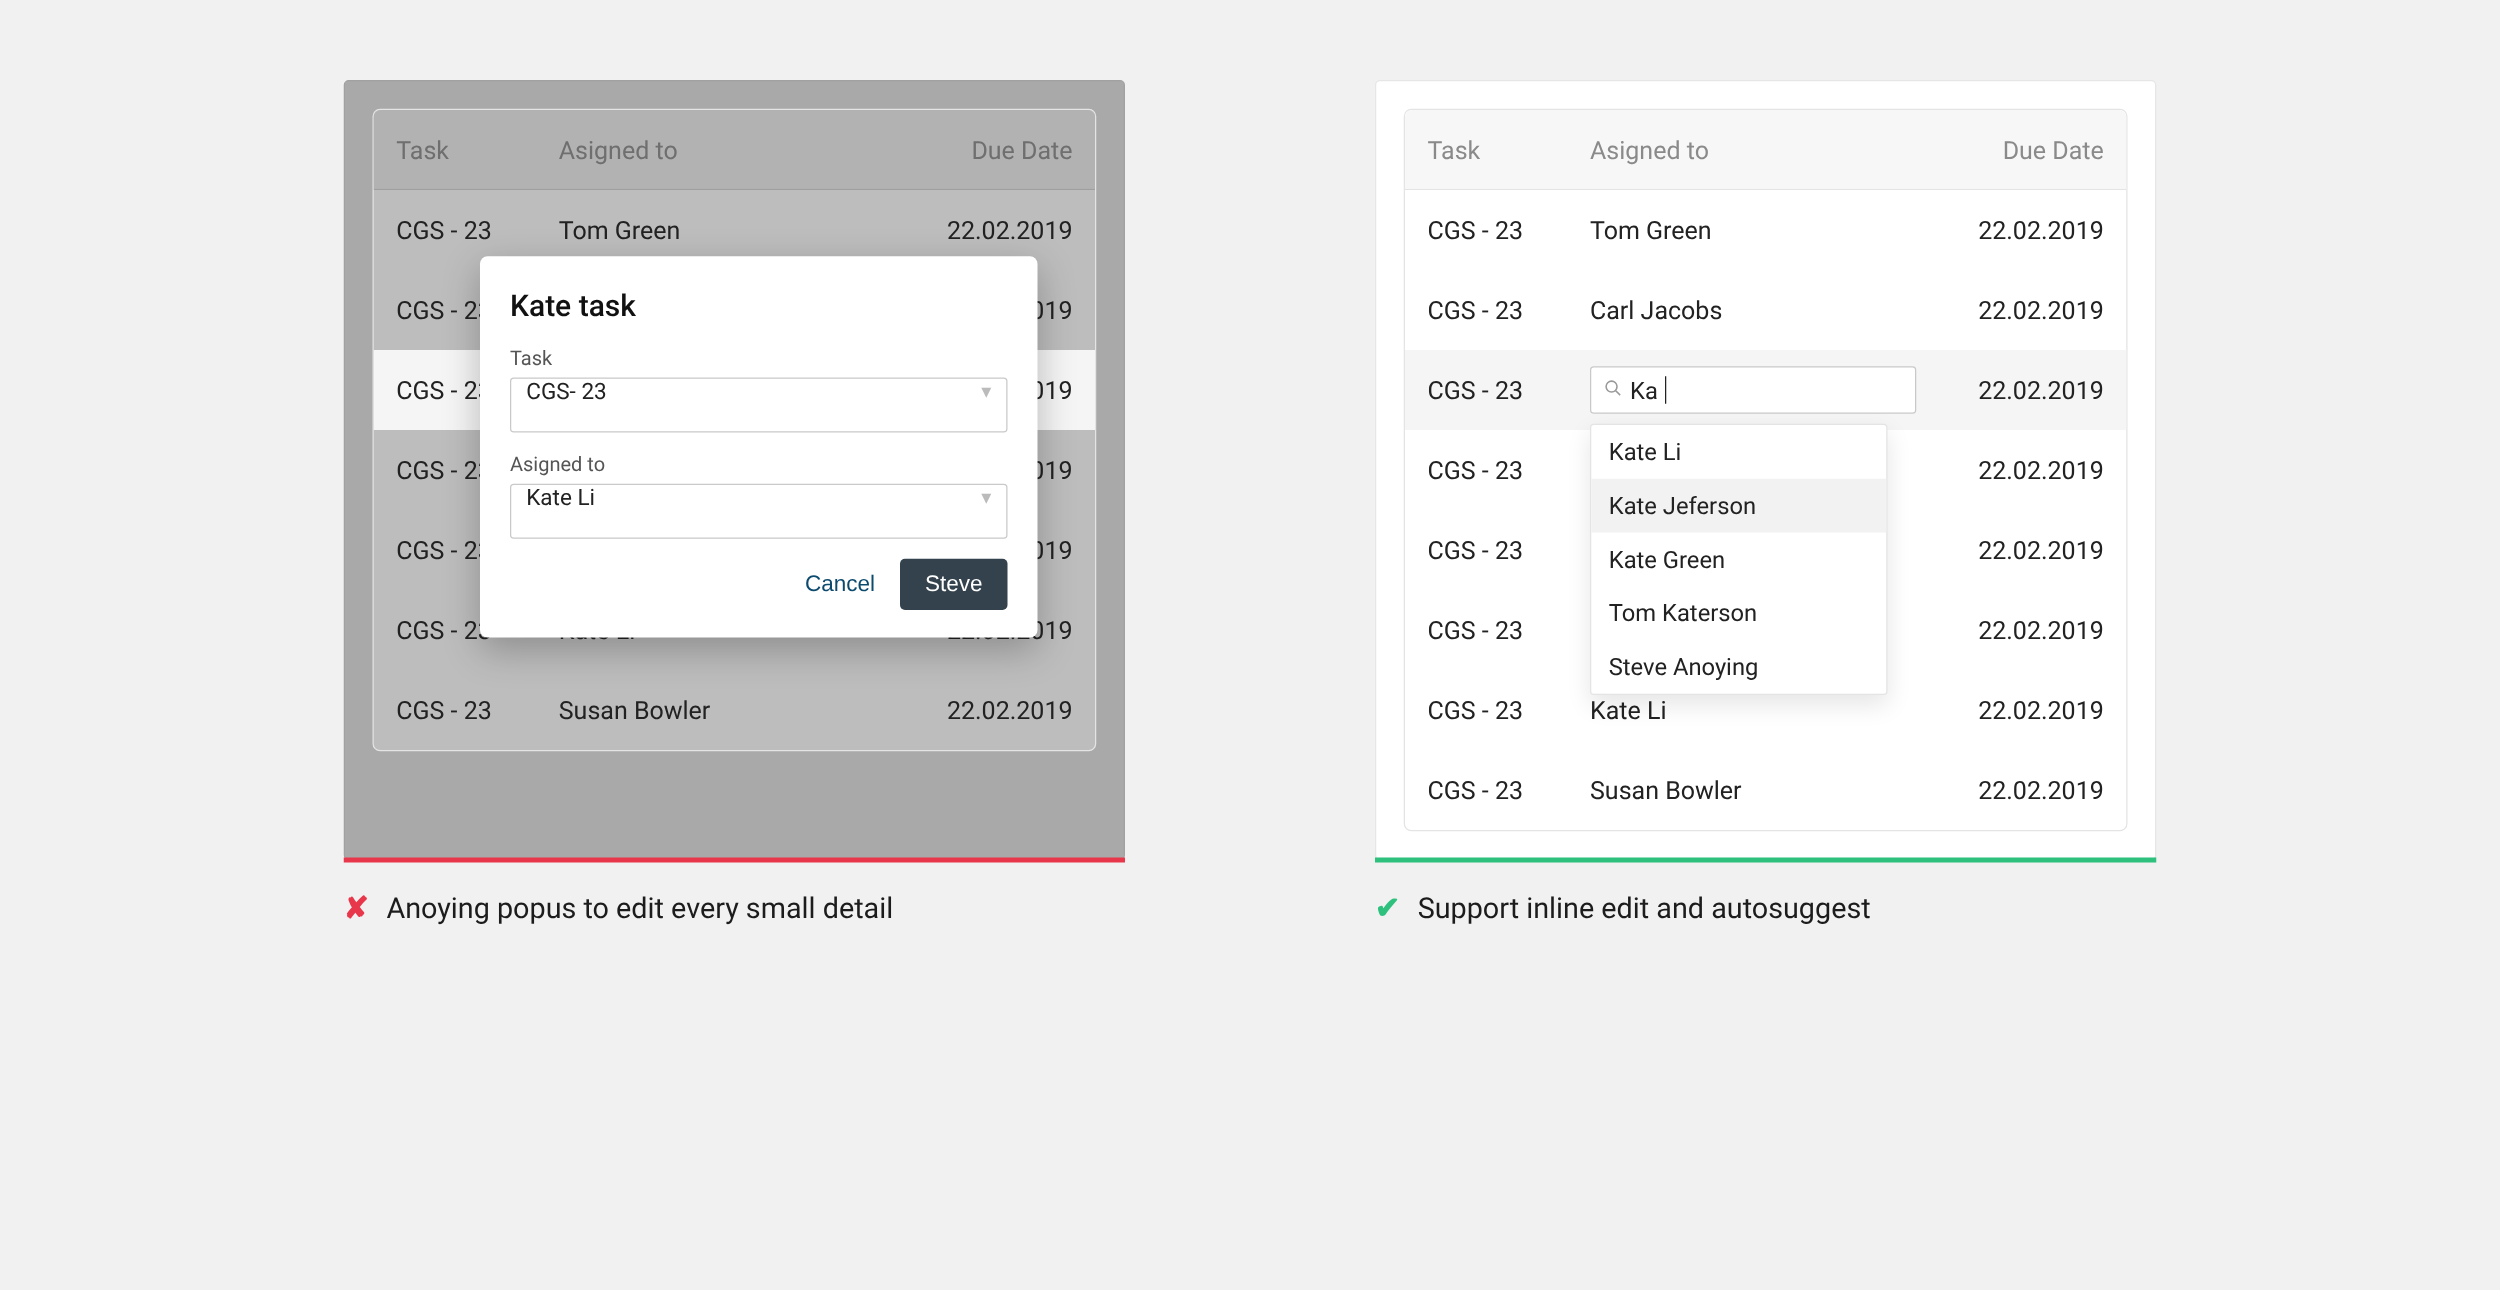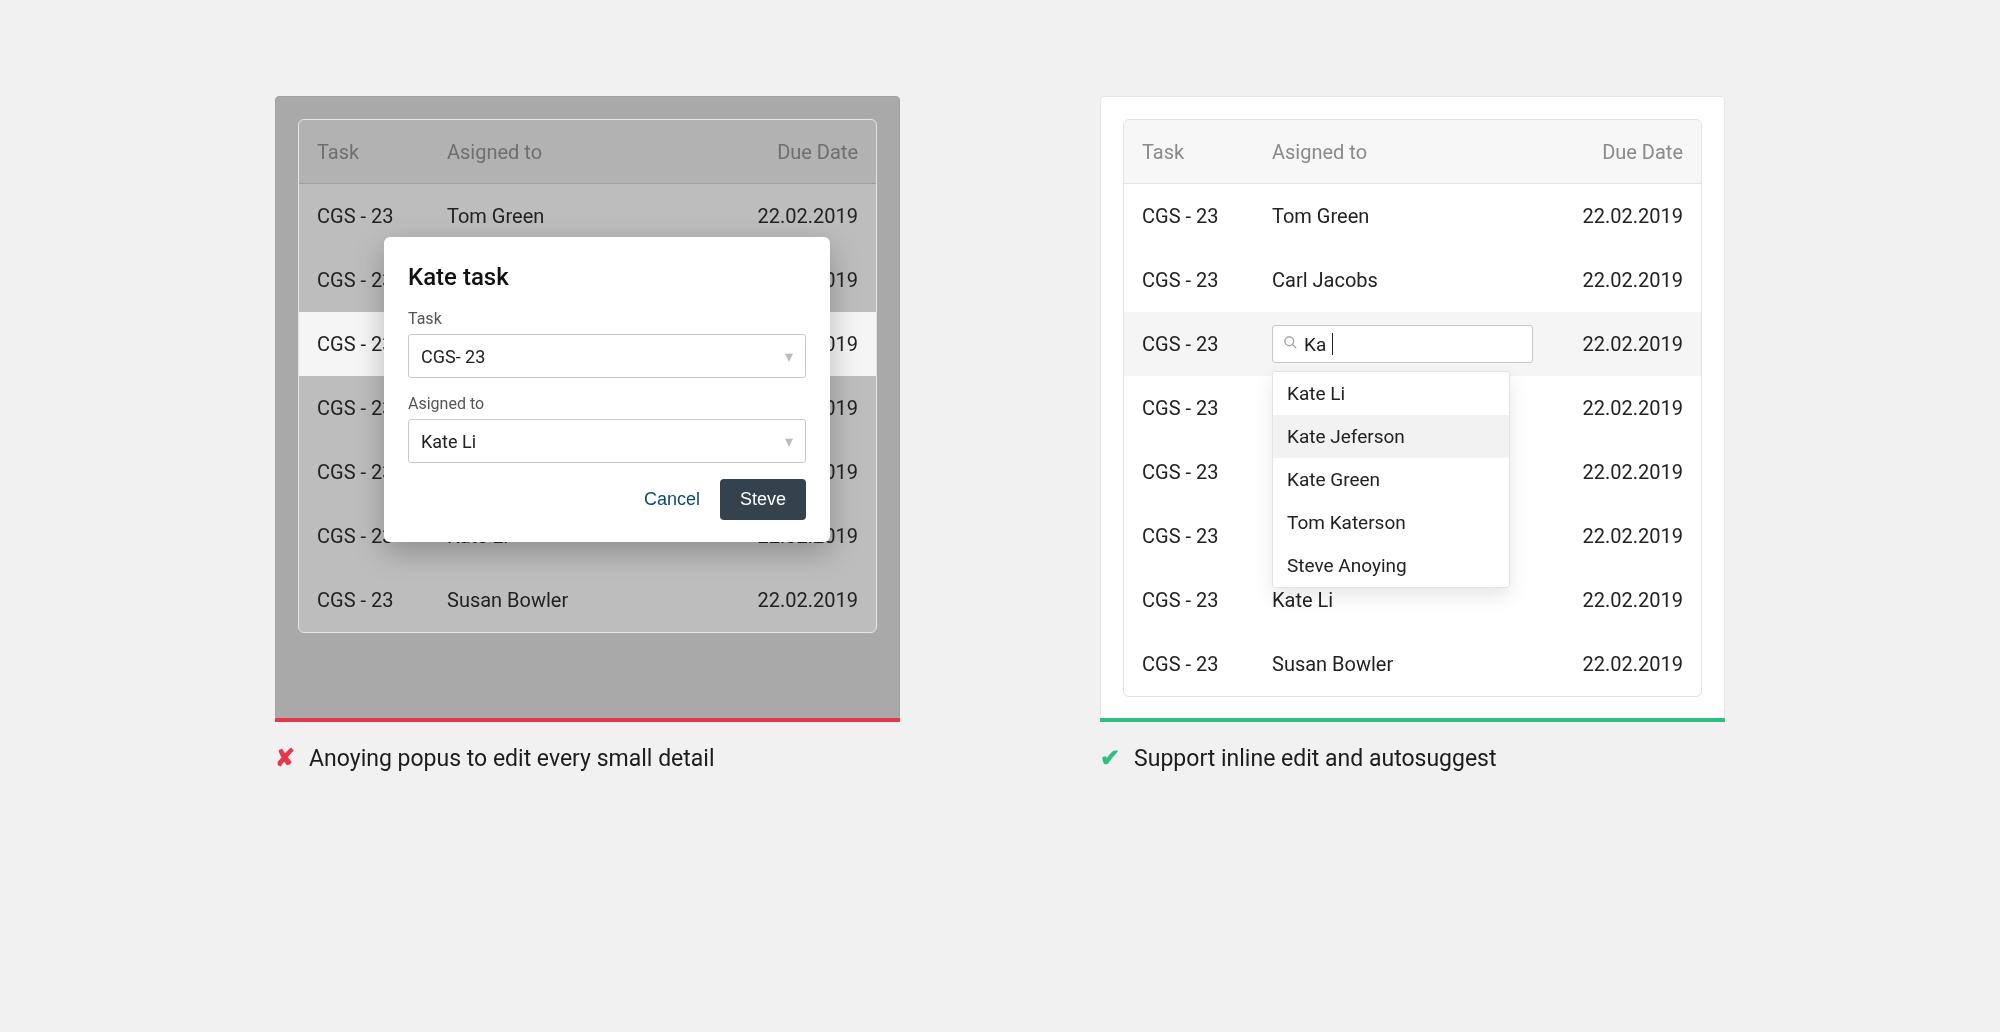--- a/index.html
+++ b/index.html
@@ -7,21 +7,21 @@
     font-family: -apple-system, BlinkMacSystemFont, "Segoe UI", Roboto, Helvetica, Arial, sans-serif;
     background: #f1f1f1;
     width: 2000px;
     height: 1032px;
     position: relative;
   }
   .wrap {
     display: flex;
     justify-content: center;
     gap: 200px;
-    padding-top: 96px;
+    padding-top: 64px;
   }
   .example {
     width: 625px;
   }
   .panel {
     background: #fff;
     border: 1px solid #e6e6e6;
     border-radius: 4px;
     padding: 22px;
     position: relative;
@@ -89,21 +89,21 @@
     font-size: 24px; font-weight: 500; color: #111;
     margin-bottom: 18px;
   }
   .field-label {
     font-size: 16px; color: #555; margin-bottom: 6px; display:block;
   }
   .select {
     border: 1px solid #c9c9c9;
     border-radius: 3px;
     height: 44px;
-    display: flex; align-items: center; justify-content: space-between;
+    display: flex; align-items: flex-start; justify-content: space-between;
     padding: 0 12px;
     font-size: 18px; color: #222;
     margin-bottom: 16px;
     background: #fff;
   }
   .chev { color: #bbb; font-size: 16px; }
   .modal-actions {
     display: flex; justify-content: flex-end; gap: 20px; align-items: center;
     margin-top: 6px;
   }

